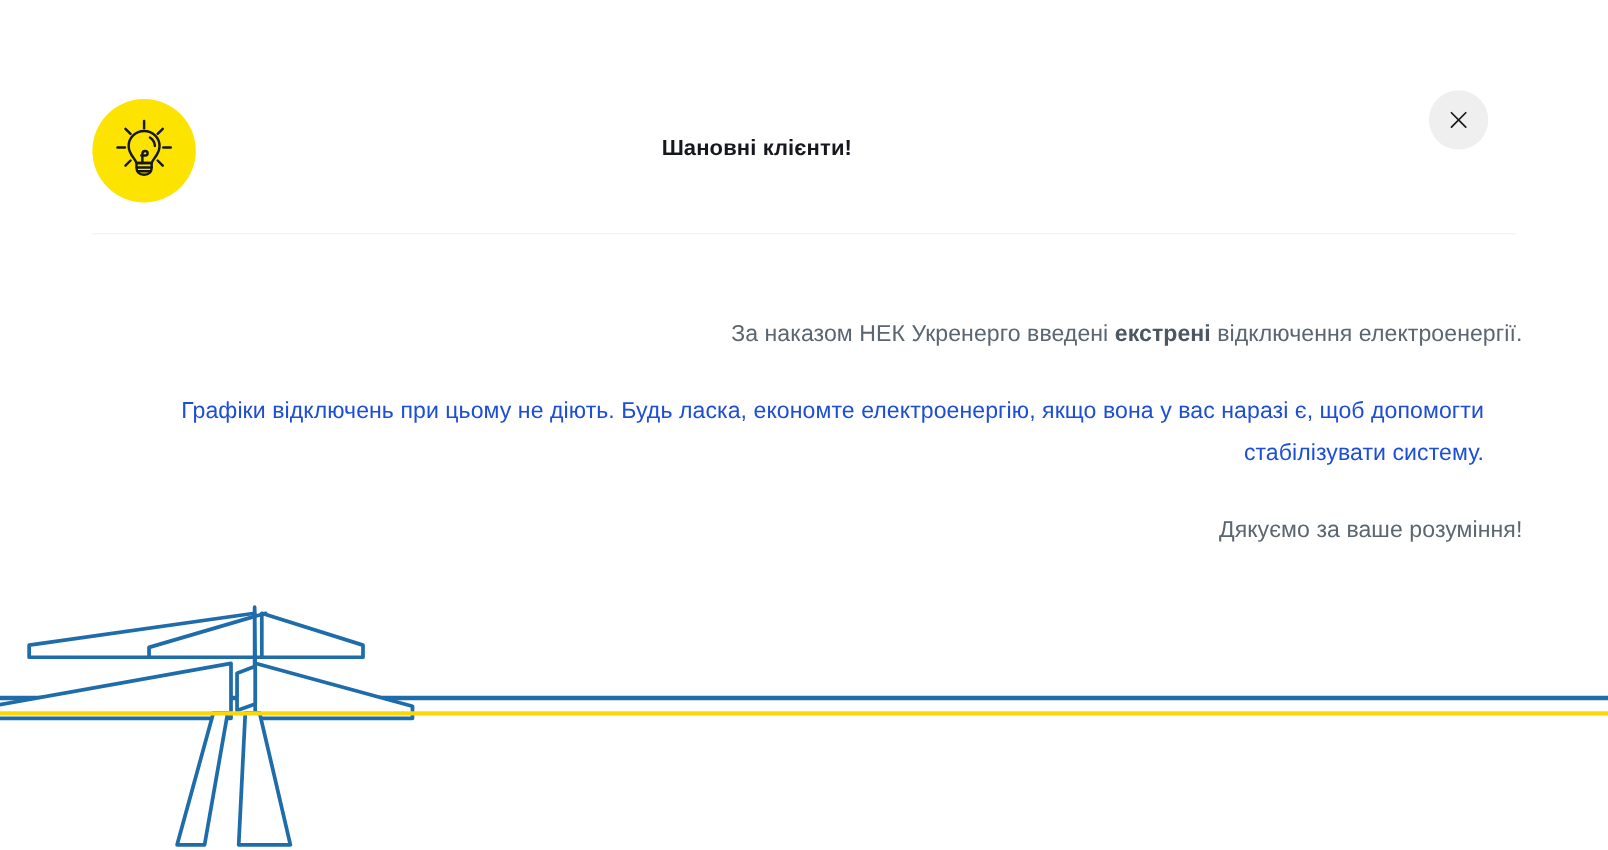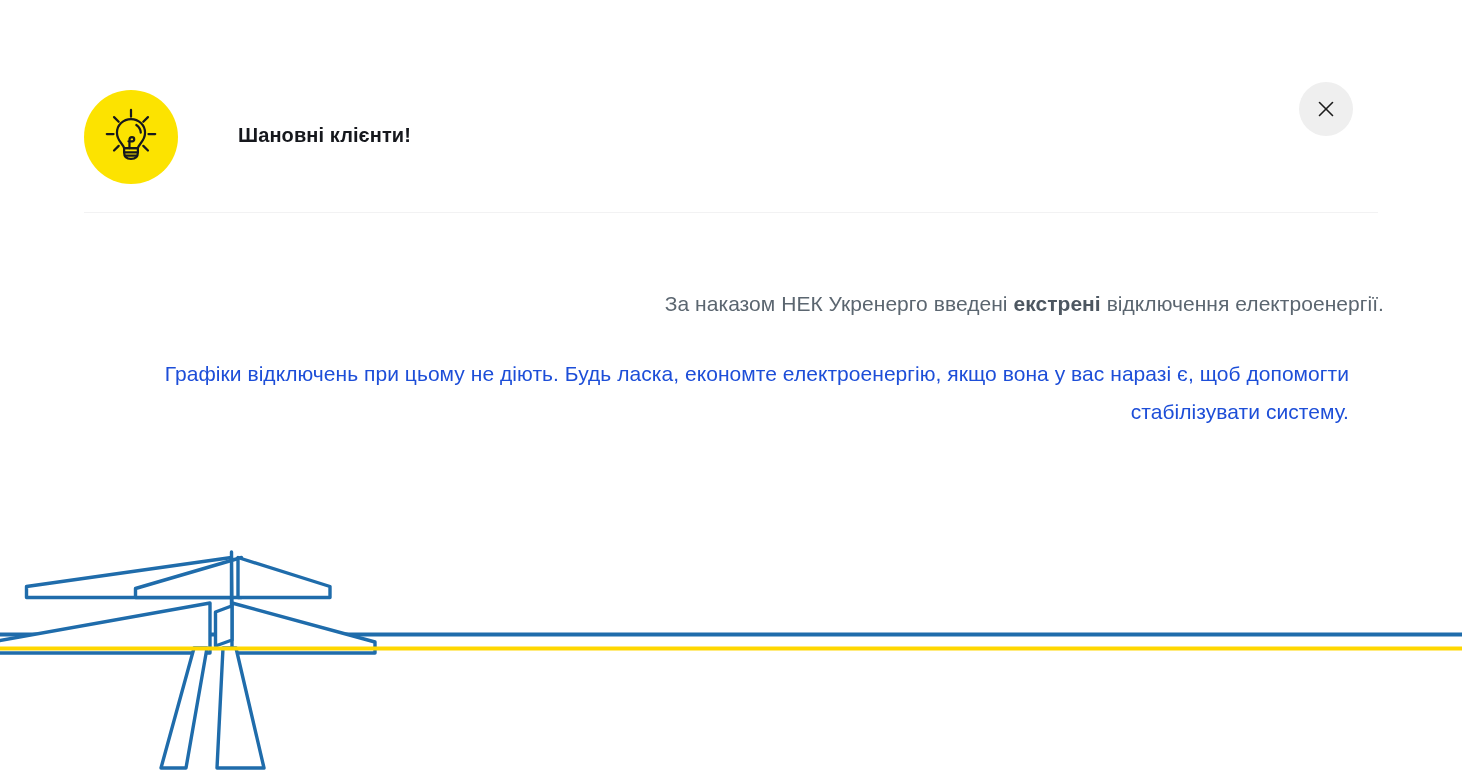--- a/index.html
+++ b/index.html
@@ -49,20 +49,21 @@
     position: absolute;
     left: 238px;
     top: 120px;
     width: 900px;
     font-size: 20px;
     font-weight: bold;
     color: #16181d;
     letter-spacing: 0.1px;
     line-height: 30px;
     white-space: nowrap;
+    text-align: center;
   }
 
   .close-button {
     position: absolute;
     left: 1299px;
     top: 82px;
     width: 54px;
     height: 54px;
     border-radius: 50%;
     background: #efefef;
@@ -162,20 +163,21 @@
         </svg>
       </span>
     </button>
 
     <div class="header-divider" style="background: rgb(242, 242, 243);"></div>
   </div>
 
   <div class="notice-body">
     <p class="notice-paragraph p1" style="color: rgb(91, 102, 112);"><span>За наказом НЕК Укренерго введені </span><span class="strong">екстрені</span><span> відключення електроенергії.</span></p>
     <p class="notice-paragraph p2" style="color: #1d4ed8;"><span>Графіки відключень при цьому не діють.  Будь ласка, економте електроенергію, якщо вона у вас наразі є, щоб допомогти стабілізувати систему.</span></p>
+    <p class="notice-paragraph p3" style="color: rgb(91, 102, 112);"><span>Дякуємо за ваше розуміння!</span></p>
   </div>
 
   <div class="footer-art">
     <svg width="1462" height="233" viewBox="0 0 1462 233" aria-hidden="true">
 
       <g>
         <line x1="0" y1="94.5" x2="1462" y2="94.5" stroke="#1f6cab" stroke-width="4"></line>
       </g>
 
       <g fill="#ffffff" stroke="#1f6cab" stroke-width="3.4" stroke-linejoin="round" stroke-linecap="round">

